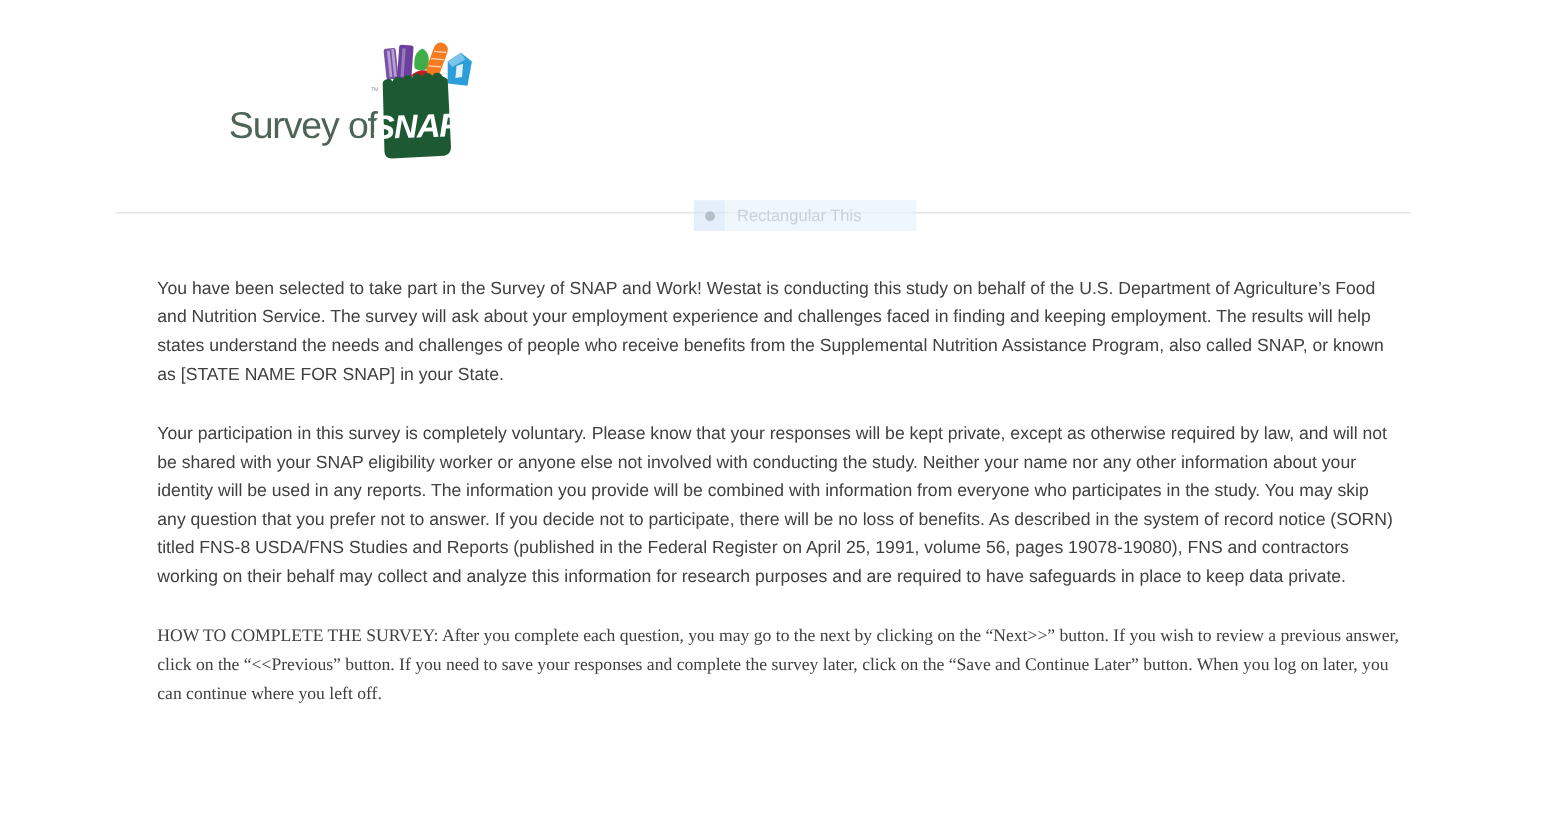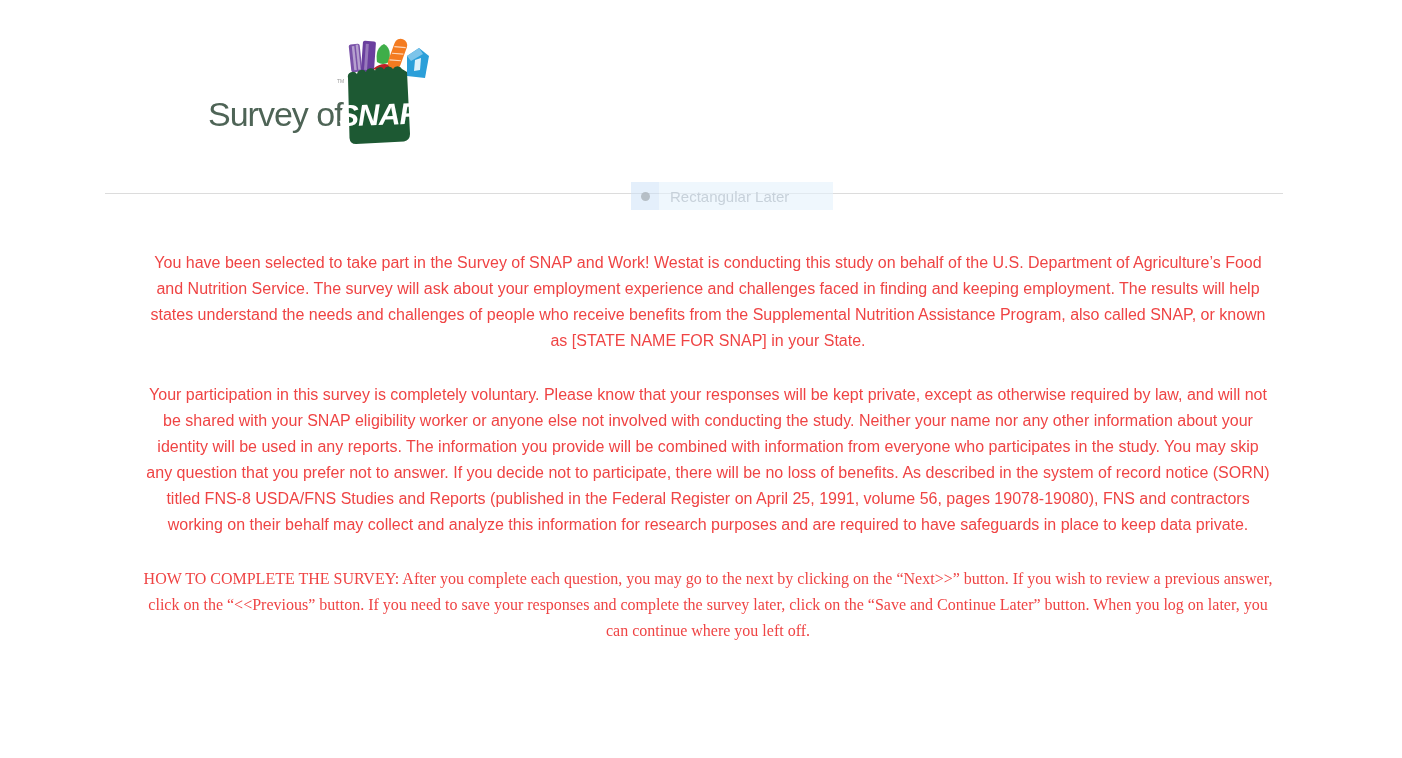--- a/index.html
+++ b/index.html
@@ -94,22 +94,21 @@
   .content {
     position: absolute;
     left: 143px;
     top: 250px;
     width: 1130px;
   }
   .content p {
     margin: 0 0 28px 0;
     font-size: 16px;
     line-height: 26px;
-    color: #ef4444;
-    text-align: center;
+    color: #404040;
   }
   .content p:last-child { margin-bottom: 16px; font-family: Liberation Serif, serif; }
 </style>
 </head>
 <body>
 
 <div class="page">
 
   <div class="logo">
     <span class="logo-text prefix">Survey of</span>
@@ -154,21 +153,21 @@
 
   </div>
 
   <div class="divider"></div>
 
   <div class="snip-badge">
     <div class="snip-icon-box">
       <div class="snip-dot"></div>
     </div>
     <div class="snip-label-box">
-      <span class="snip-label">Rectangular Later</span>
+      <span class="snip-label">Rectangular This</span>
     </div>
   </div>
 
   <div class="content">
     <p>You have been selected to take part in the Survey of SNAP and Work! Westat is conducting this study on behalf of the U.S. Department of Agriculture’s Food and Nutrition Service. The survey will ask about your employment experience and challenges faced in finding and keeping employment. The results will help states understand the needs and challenges of people who receive benefits from the Supplemental Nutrition Assistance Program, also called SNAP, or known as [STATE NAME FOR SNAP] in your State.</p>
     <p>Your participation in this survey is completely voluntary. Please know that your responses will be kept private, except as otherwise required by law, and will not be shared with your SNAP eligibility worker or anyone else not involved with conducting the study. Neither your name nor any other information about your identity will be used in any reports. The information you provide will be combined with information from everyone who participates in the study. You may skip any question that you prefer not to answer. If you decide not to participate, there will be no loss of benefits. As described in the system of record notice (SORN) titled FNS-8 USDA/FNS Studies and Reports (published in the Federal Register on April 25, 1991, volume 56, pages 19078-19080), FNS and contractors working on their behalf may collect and analyze this information for research purposes and are required to have safeguards in place to keep data private.</p>
     <p>HOW TO COMPLETE THE SURVEY: After you complete each question, you may go to the next by clicking on the “Next&gt;&gt;” button. If you wish to review a previous answer, click on the “&lt;&lt;Previous” button. If you need to save your responses and complete the survey later, click on the “Save and Continue Later” button. When you log on later, you can continue where you left off.</p>
   </div>
 
 </div>

